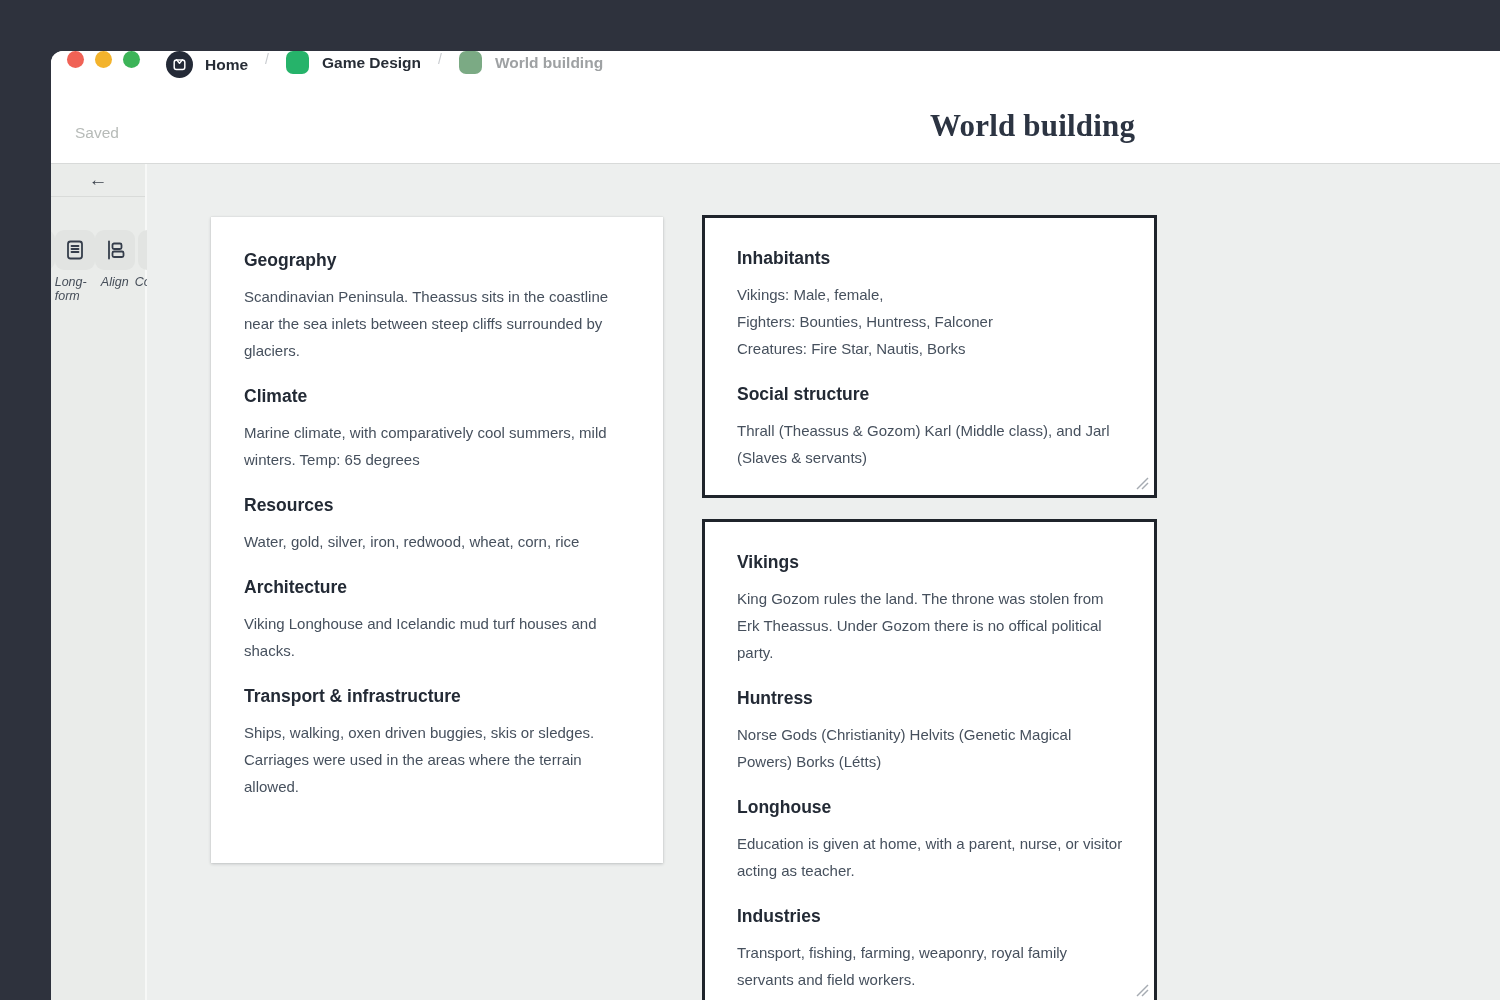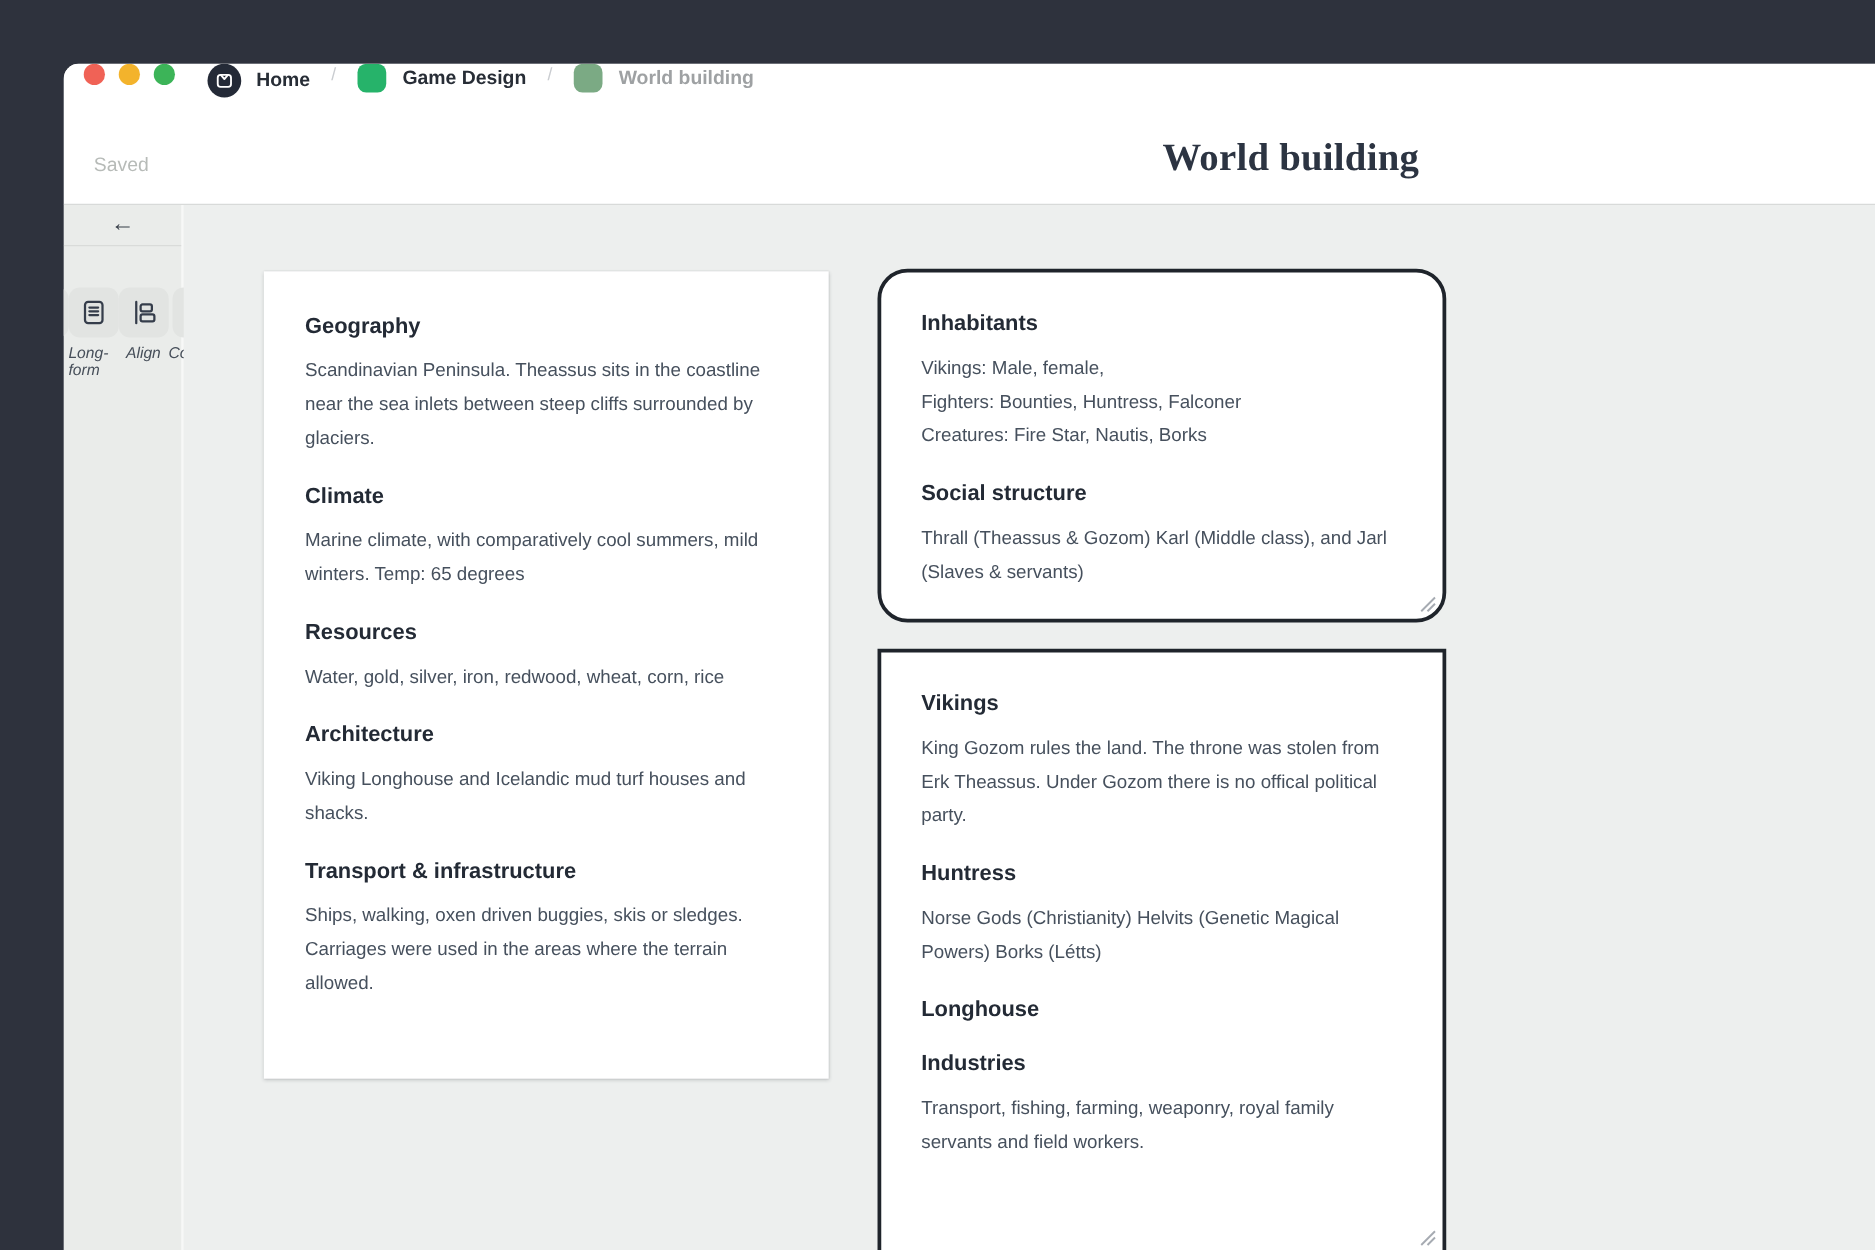--- a/index.html
+++ b/index.html
@@ -68,21 +68,21 @@
   .tool-ico { stroke:#353d4b; fill:none; stroke-width:1.8; stroke-linecap:round; stroke-linejoin:round; }
   
   .canvas { flex:1 1 auto; background:#edefee; position:relative; overflow:hidden; }
   .card { position:absolute; background:#ffffff; cursor:pointer; }
   .card-plain {
     left:64px; top:53px; width:452px; height:646px;
     padding:33px 30px 0 33px;
     box-shadow:0 1px 3px rgba(40,45,55,0.22), 0 0 1px rgba(40,45,55,0.15);
   }
   .card-sel { border:3px solid #1f242b; padding:30px 28px 0 32px; }
-  .card-inhabitants { left:555px; top:51px;  width:455px; height:283px;border-radius:24px; }
+  .card-inhabitants { left:555px; top:51px;  width:455px; height:283px; }
   .card-politics    { left:555px; top:355px; width:455px; height:486px; }
   .sec-h { font-size:17.5px; font-weight:700; color:#232a35; margin:22px 0 12px; }
   .sec-h:first-child { margin-top:0; }
   .sec-b { font-size:15px; color:#46505d; line-height:27px; white-space:pre-line; }
   .resize-handle { position:absolute; right:5px; bottom:5px; width:16px; height:16px; cursor:nwse-resize; }
 </style>
 </head>
 <body>
 
 <div class="window">
@@ -207,20 +207,21 @@
           </svg>
         </span>
       </div>
 
       <div class="card card-sel card-politics">
         <h3 class="sec-h">Vikings</h3>
         <p class="sec-b">King Gozom rules the land. The throne was stolen from Erk Theassus. Under Gozom there is no offical political party.</p>
         <h3 class="sec-h">Huntress</h3>
         <p class="sec-b">Norse Gods (Christianity) Helvits (Genetic Magical Powers) Borks (Létts)</p>
         <h3 class="sec-h">Longhouse</h3>
+        <p class="sec-b">Education is given at home, with a parent, nurse, or visitor acting as teacher.</p>
         <h3 class="sec-h">Industries</h3>
         <p class="sec-b">Transport, fishing, farming, weaponry, royal family servants and field workers.</p>
         <span class="resize-handle">
           <svg width="16" height="16" viewBox="0 0 16 16">
             <line x1="4" y1="15" x2="15" y2="4" stroke="#a6abb2" stroke-width="1.5"></line>
             <line x1="9" y1="15" x2="15" y2="9" stroke="#a6abb2" stroke-width="1.5"></line>
           </svg>
         </span>
       </div>
 

